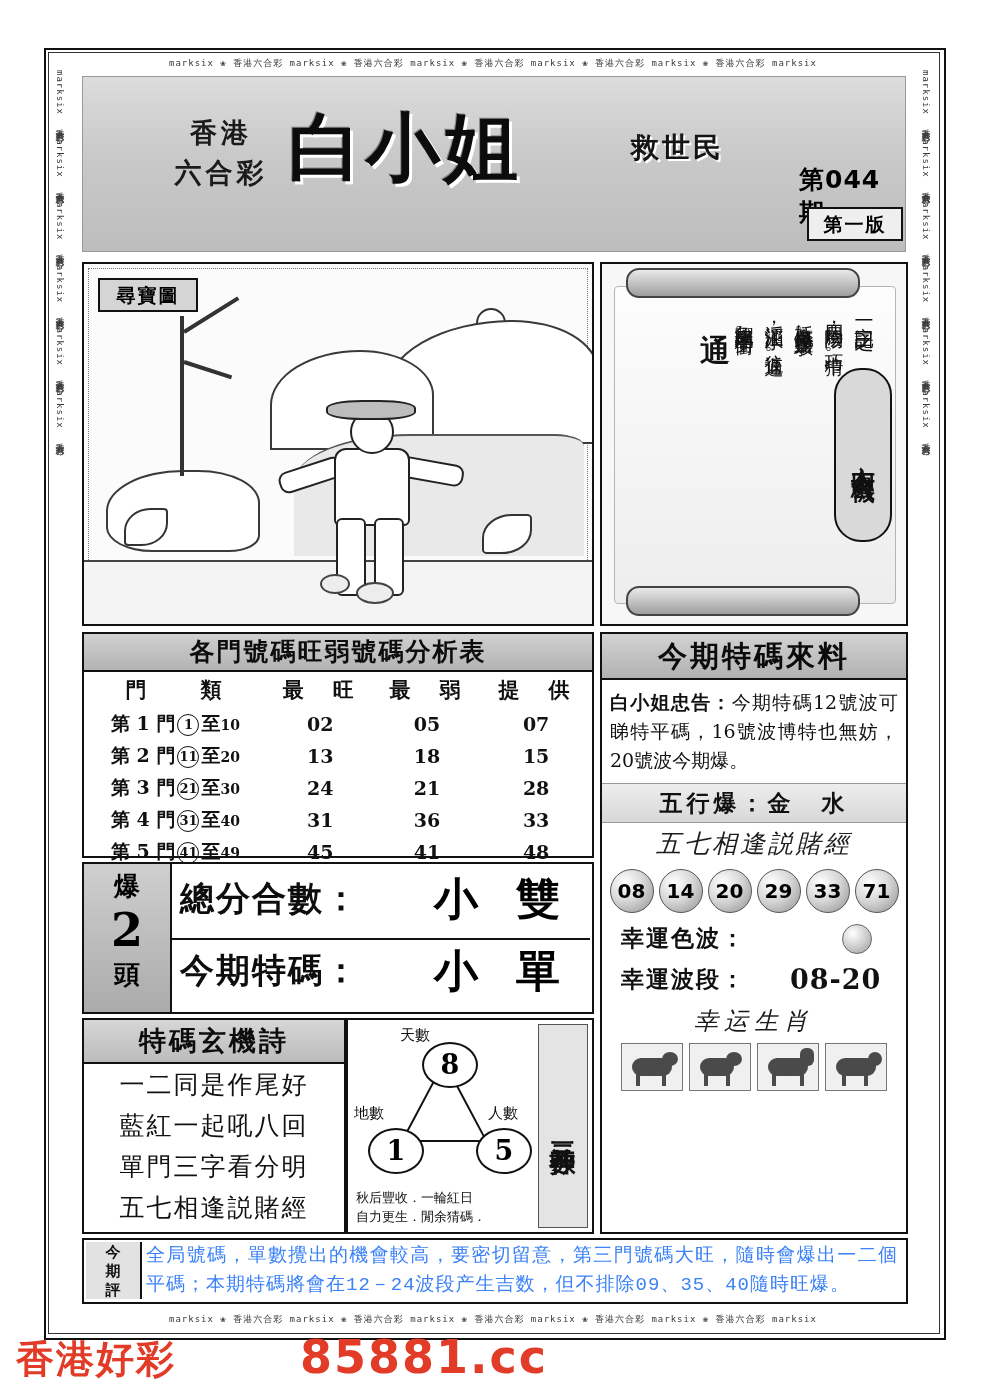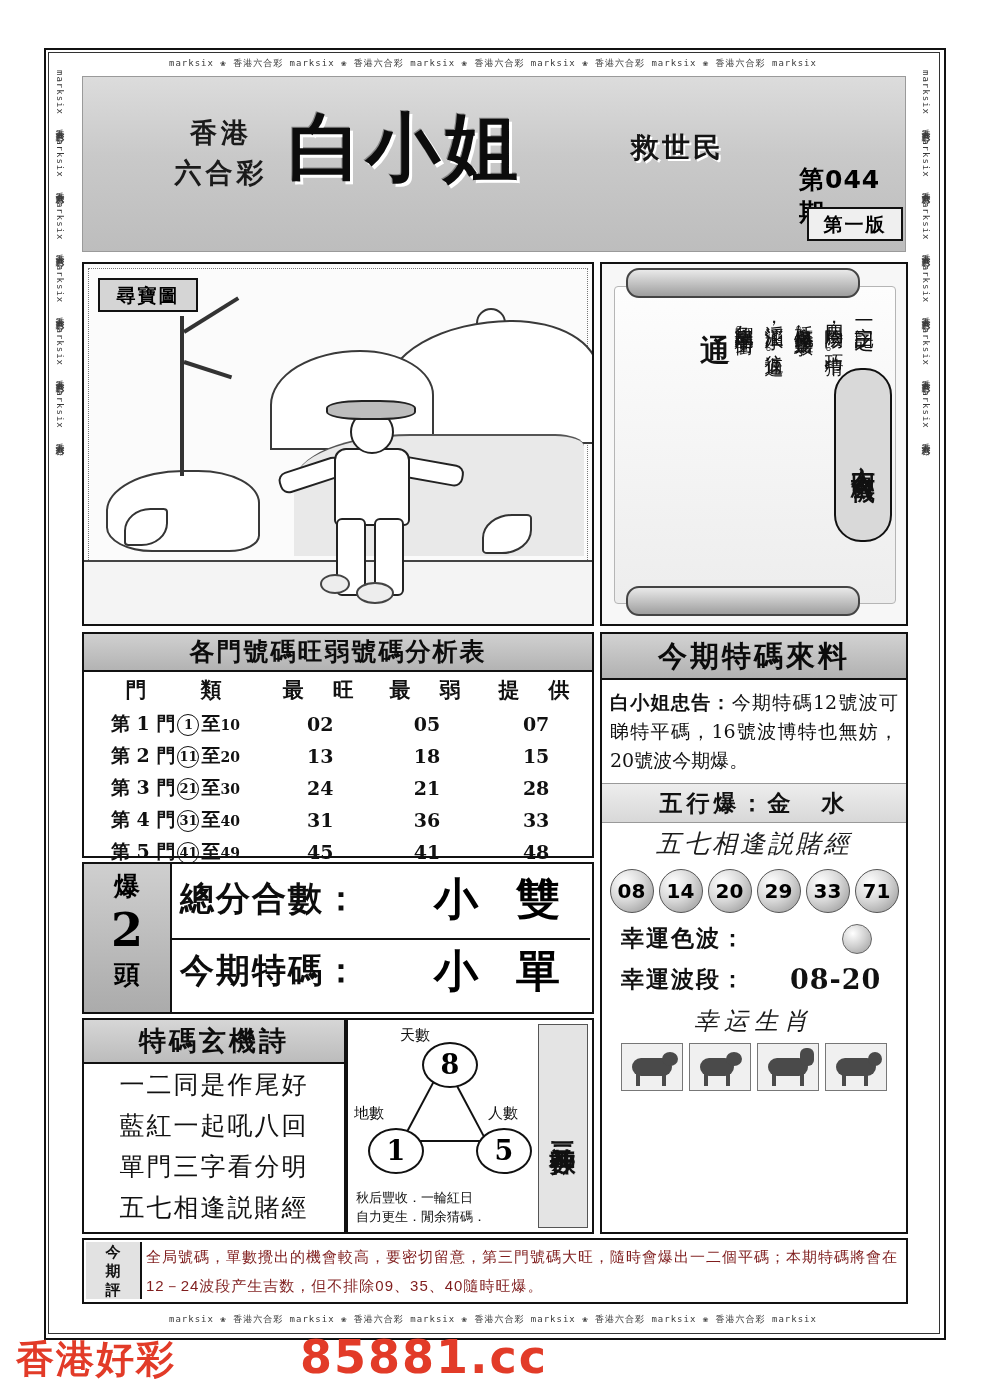--- a/index.html
+++ b/index.html
@@ -148,22 +148,22 @@
   .zodiacs{margin-top:6px;display:flex;justify-content:center;gap:6px;}
   .zcell{width:60px;height:46px;border:1px solid #777;background:#f0f0f0;position:relative;overflow:hidden;}
   .zbody{position:absolute;left:10px;top:14px;width:40px;height:18px;background:#4a4a4a;border-radius:9px;}
   .zhead{position:absolute;left:40px;top:8px;width:16px;height:14px;background:#4a4a4a;border-radius:50%;}
   .zleg{position:absolute;top:30px;width:4px;height:12px;background:#4a4a4a;}
 
   
   .summary{position:absolute;left:10px;top:1162px;width:822px;height:62px;border:2px solid #111;background:#fff;}
   .sum-tag{position:absolute;left:2px;top:2px;width:54px;height:56px;border-right:2px solid #111;background:#e2e2e2;
     font-family:"DejaVu Serif","Liberation Serif",serif;font-size:15px;font-weight:bold;text-align:center;line-height:19px;padding-top:1px;color:#111;}
-  .sum-text{position:absolute;left:62px;top:2px;width:752px;font-family:Liberation Sans, sans-serif;
-    font-size:15px;line-height:29px;color:#7f1d1d;text-align:justify;letter-spacing:1px;}
+  .sum-text{position:absolute;left:62px;top:2px;width:752px;font-family:Liberation Mono, monospace;
+    font-size:19px;line-height:29px;color:#3b82f6;text-align:justify;letter-spacing:1px;}
 
   
   .footer{position:absolute;left:0;top:1330px;width:986px;height:58px;}
   .foot-left{position:absolute;left:16px;top:4px;font-family:"DejaVu Serif","Liberation Serif",serif;font-size:38px;font-weight:bold;color:#e23b28;letter-spacing:2px;}
   .foot-num{position:absolute;left:300px;top:0px;font-family:"DejaVu Sans","Liberation Sans",sans-serif;font-size:46px;font-weight:bold;color:#e23b28;letter-spacing:2px;}
 </style>
 </head>
 <body>
 
 <div class="page">

